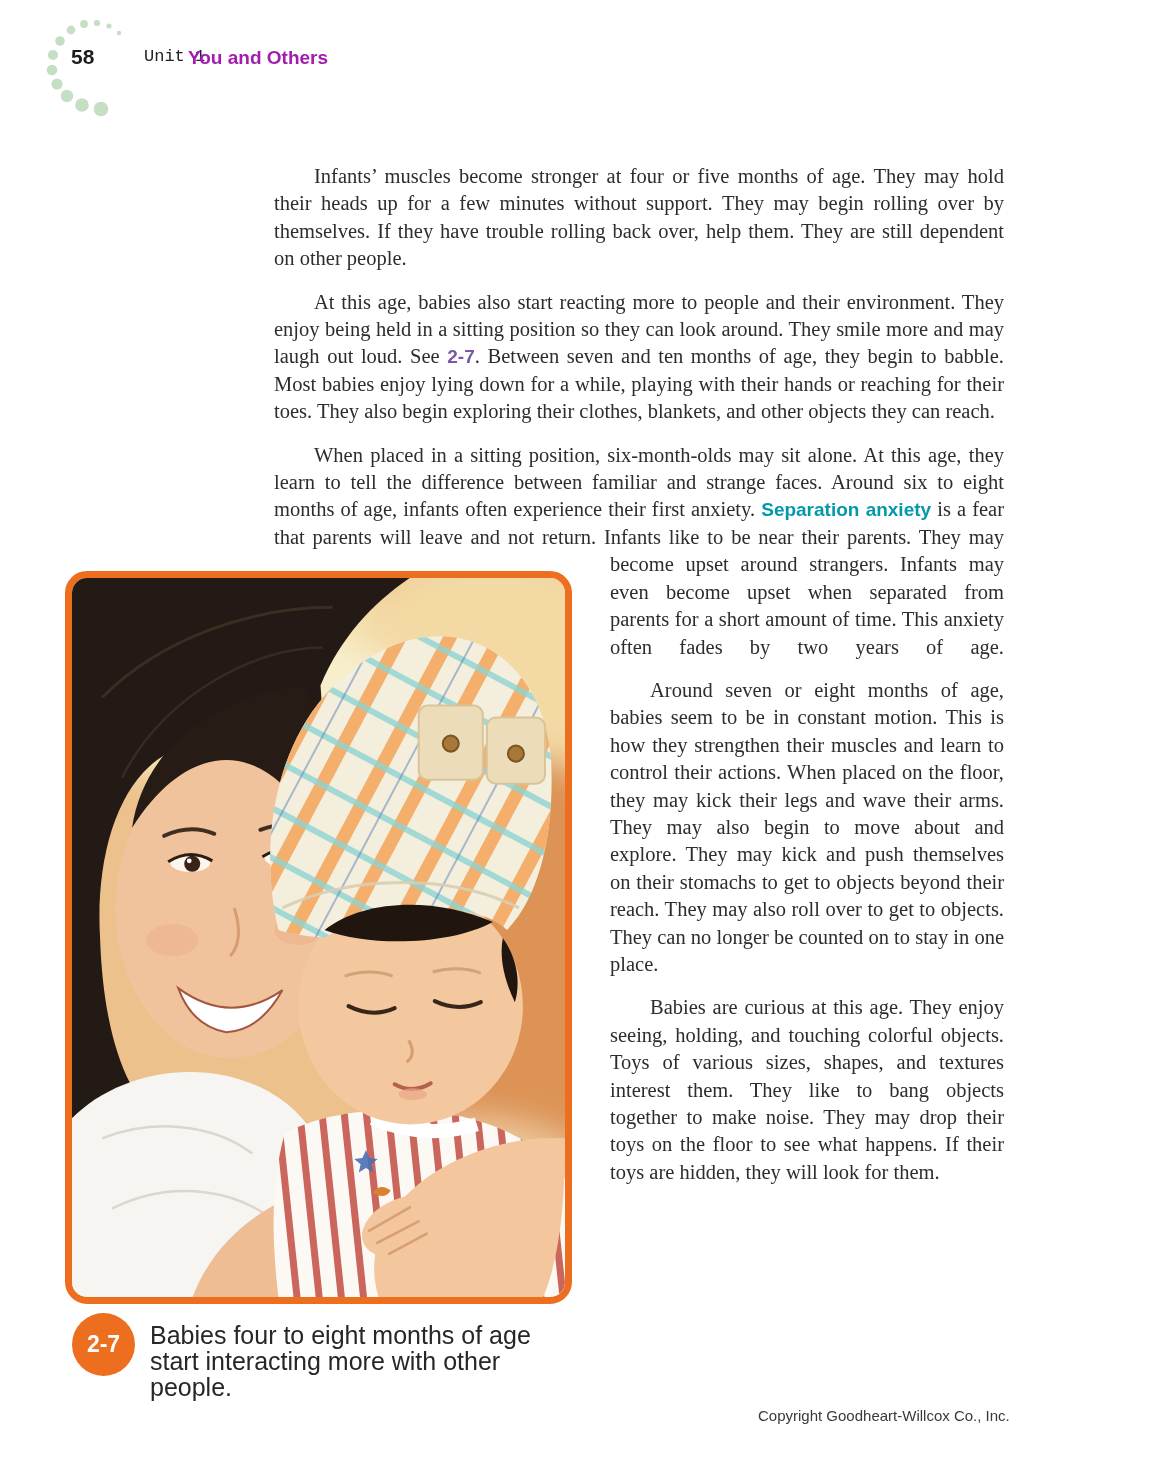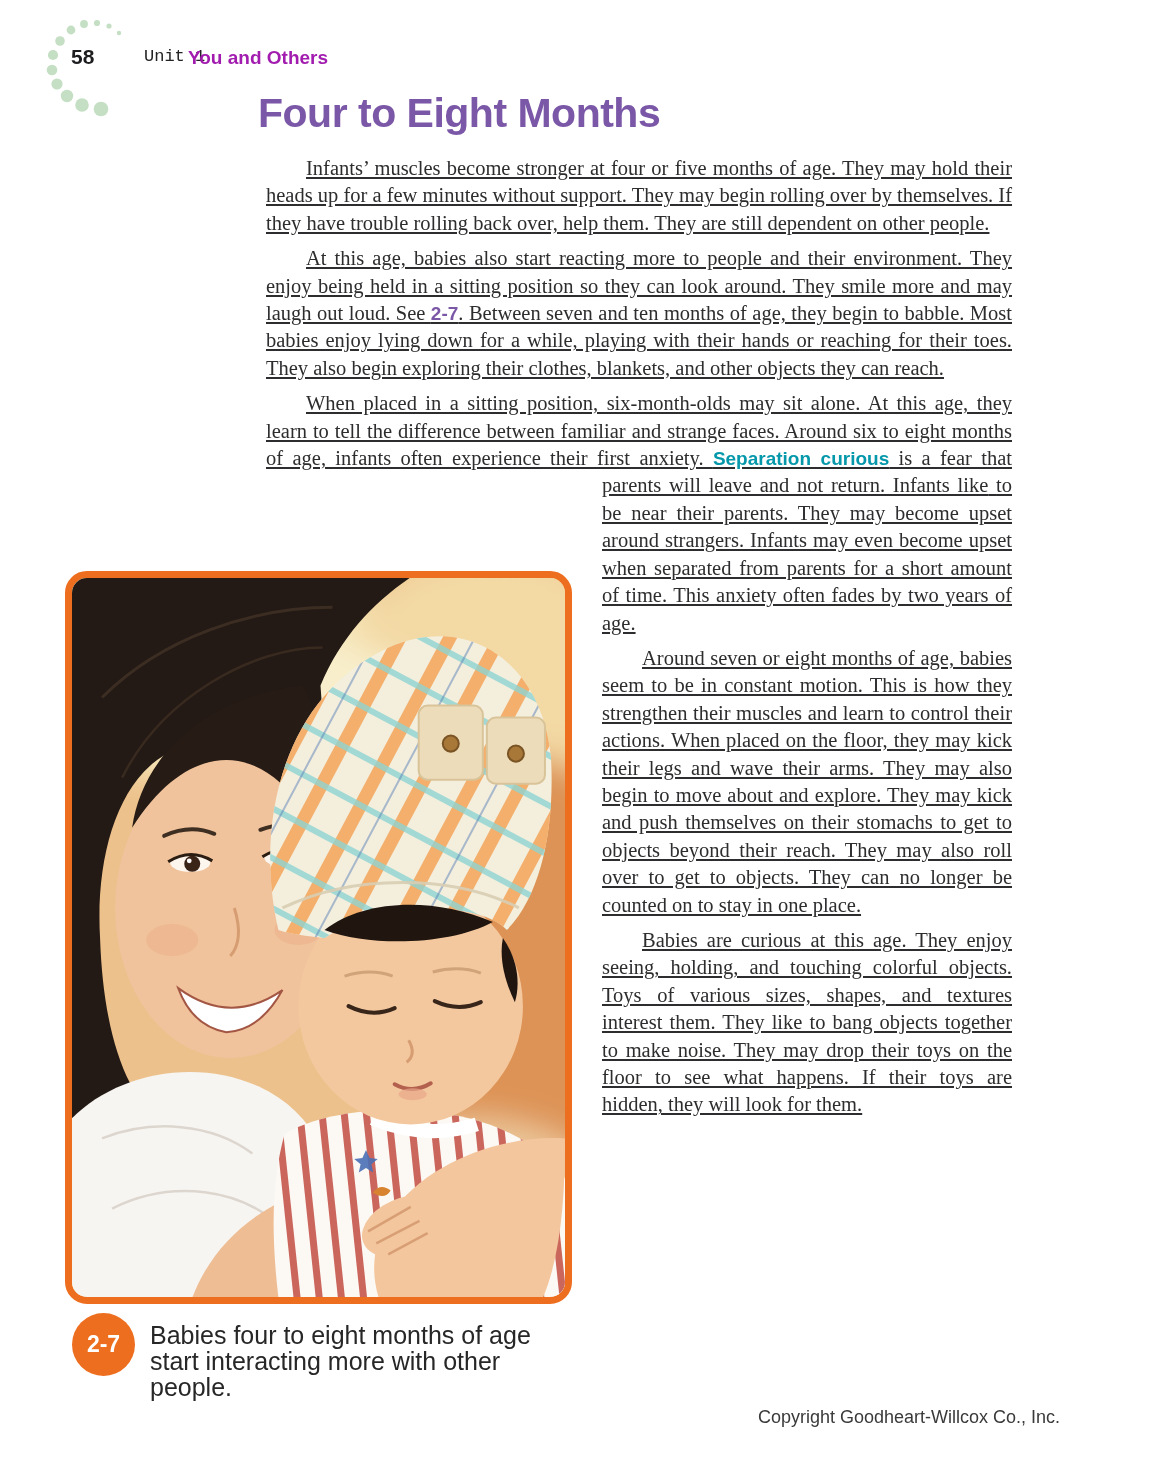--- a/index.html
+++ b/index.html
@@ -21,21 +21,21 @@
     position:absolute; left:258px; top:90px;
     font-family:"Liberation Sans",sans-serif; font-weight:bold;
     font-size:41px; letter-spacing:-0.5px; color:#7b57a7;
   }
   
   .body-text {
     position:absolute; left:258px; top:147px; width:762px;
     font-size:20.5px; line-height:27.4px; color:#2d2c2e;
     text-align:justify;
   }
-  .body-text p { text-indent:40px; margin:8px;text-decoration:underline; }
+  .body-text p { text-indent:40px; margin:16px; }
   .body-text p.force-justify { text-align-last:justify; }
   b.figref { font-family:"Liberation Sans",sans-serif; font-weight:bold; color:#7b57a7; font-size:19px; }
   b.term   { font-family:"Liberation Sans",sans-serif; font-weight:bold; color:#0598ab; font-size:19px; }
   .figure-spacer { float:left; width:336px; height:872px; }
   
   .figure-frame {
     position:absolute; left:65px; top:571px; width:507px; height:733px;
     border:7px solid #ee6e1f; border-radius:22px; overflow:hidden; background:#ecc18b;
   }
   .figure-frame svg { display:block; width:100%; height:100%; }
@@ -45,21 +45,21 @@
     background:#ee6e1f; color:#fff; font-family:"Liberation Sans",sans-serif;
     font-weight:bold; font-size:23px; display:flex; align-items:center; justify-content:center;
   }
   .figure-caption {
     position:absolute; left:78px; top:9px; width:392px;
     font-family:"Liberation Sans",sans-serif; font-size:25px; line-height:26px; color:#272727;
   }
   
   .copyright {
     position:absolute; left:758px; top:1407px;
-    font-family:"Liberation Sans",sans-serif; font-size:18px; color:#3a3a3a;
+    font-family:"Liberation Sans",sans-serif; font-size:15px; color:#3a3a3a;
   }
 </style>
 </head>
 <body>
 
 <div class="page">
 
   <svg class="dots-decoration" viewBox="0 0 104 112" aria-hidden="true">
     <g fill="#c5dfc4">
       <circle cx="79" cy="23" r="2.2"></circle>
@@ -73,26 +73,25 @@
       <circle cx="17" cy="74" r="5.6"></circle>
         <circle cx="27" cy="86" r="6.2"></circle>
       <circle cx="42" cy="95" r="6.8"></circle>
         <circle cx="61" cy="99" r="7.3"></circle>
     </g>
   </svg>
   <span class="page-number">58</span>
   <span class="unit-label">Unit 1</span>
   <span class="unit-title">You and Others</span>
 
-  <h1 class="article-title">Four to Eight Months</h1>
 
   <div class="body-text">
     <p>Infants’ muscles become stronger at four or five months of age. They may hold their heads up for a few minutes without support. They may begin rolling over by themselves. If they have trouble rolling back over, help them. They are still dependent on other people.</p>
     <p><span>At this age, babies also start reacting more to people and their environment. They enjoy being held in a sitting position so they can look around. They smile more and may laugh out loud. See </span><b class="figref">2-7</b><span>. Between seven and ten months of age, they begin to babble. Most babies enjoy lying down for a while, playing with their hands or reaching for their toes. They also begin exploring their clothes, blankets, and other objects they can reach.</span></p>
-    <p class="force-justify"><span>When placed in a sitting position, six-month-olds may sit alone. At this age, they learn to tell the difference between familiar and strange faces. Around six to eight months of age, infants often experience their first anxiety. </span><b class="term">Separation curious</b><span> is a fear that parents will leave and not return. Infants like</span>
+    <p class="force-justify"><span>When placed in a sitting position, six-month-olds may sit alone. At this age, they learn to tell the difference between familiar and strange faces. Around six to eight months of age, infants often experience their first anxiety. </span><b class="term">Separation anxiety</b><span> is a fear that parents will leave and not return. Infants like</span>
       <span class="figure-spacer"></span>
       <span>to be near their parents. They may become upset around strangers. Infants may even become upset when separated from parents for a short amount of time. This anxiety often fades by two years of age.</span></p>
     <p>Around seven or eight months of age, babies seem to be in constant motion. This is how they strengthen their muscles and learn to control their actions. When placed on the floor, they may kick their legs and wave their arms. They may also begin to move about and explore. They may kick and push themselves on their stomachs to get to objects beyond their reach. They may also roll over to get to objects. They can no longer be counted on to stay in one place.</p>
     <p>Babies are curious at this age. They enjoy seeing, holding, and touching colorful objects. Toys of various sizes, shapes, and textures interest them. They like to bang objects together to make noise. They may drop their toys on the floor to see what happens. If their toys are hidden, they will look for them.</p>
   </div>
 
   <div class="figure-frame">
     <svg viewBox="0 0 492 719" preserveAspectRatio="xMidYMid slice" aria-hidden="true">
       <defs>
         <filter id="blur">

